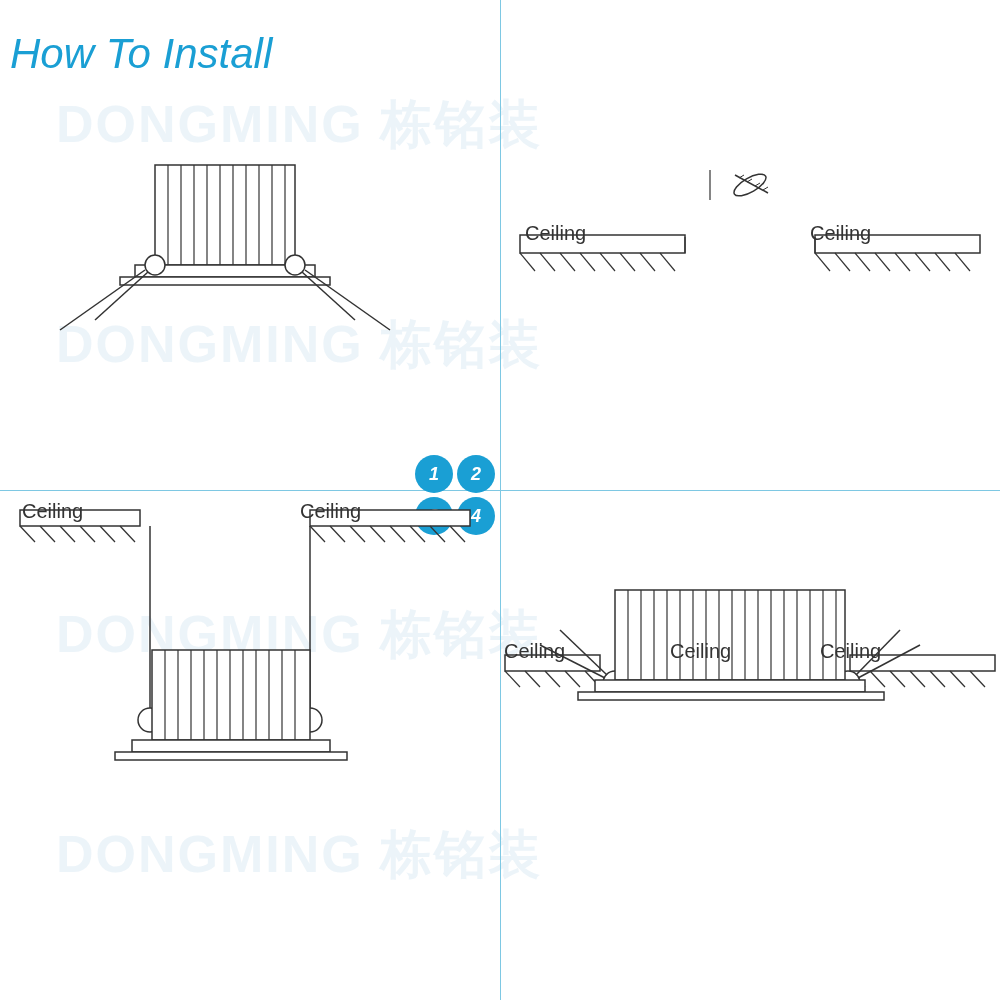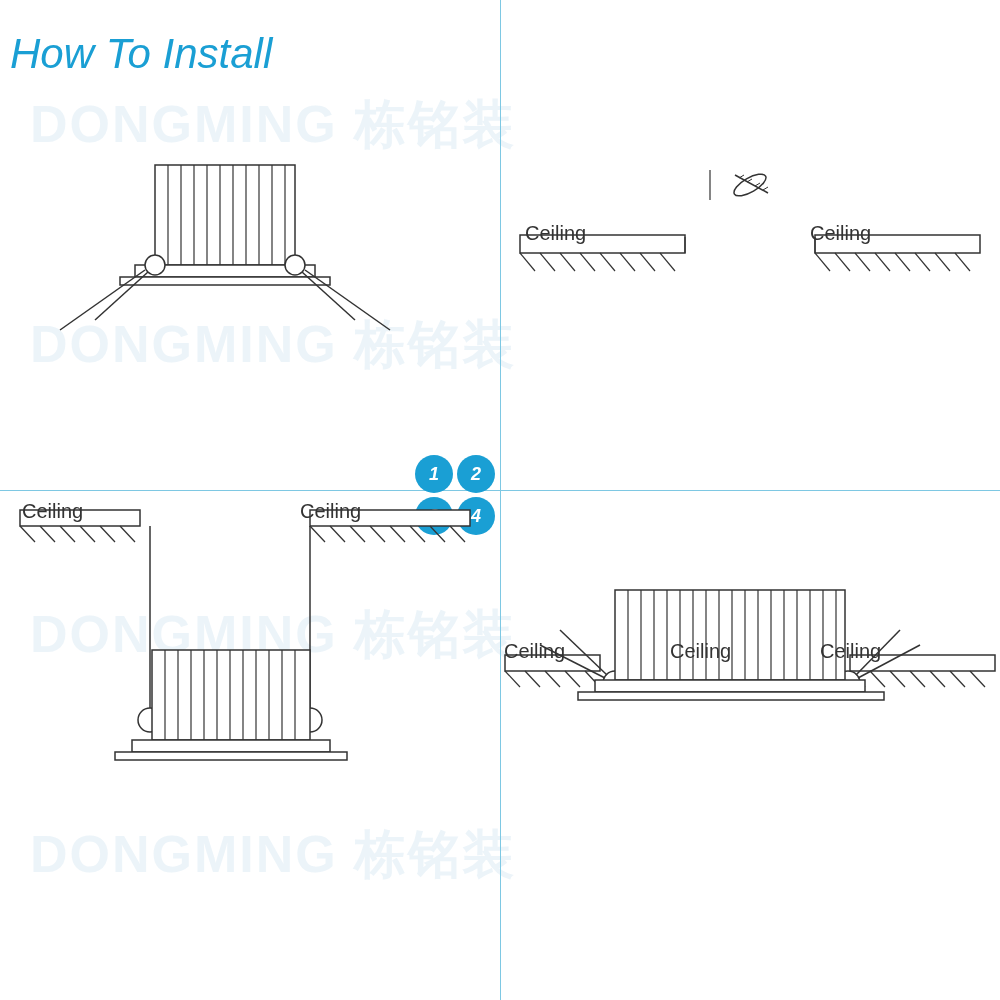--- a/index.html
+++ b/index.html
@@ -25,20 +25,21 @@
 
     
     .watermark {
       position: absolute;
       font-size: 52px;
       font-weight: 900;
       color: rgba(180,210,230,0.25);
       letter-spacing: 2px;
       pointer-events: none;
       white-space: nowrap;
+      margin-left: 26px;
     }
     .wm1 { top: 90px; left: 30px; }
     .wm2 { top: 310px; left: 30px; }
     .wm3 { top: 600px; left: 30px; }
     .wm4 { top: 820px; left: 30px; }
 
     
     .vline {
       position: absolute;
       top: 0;

